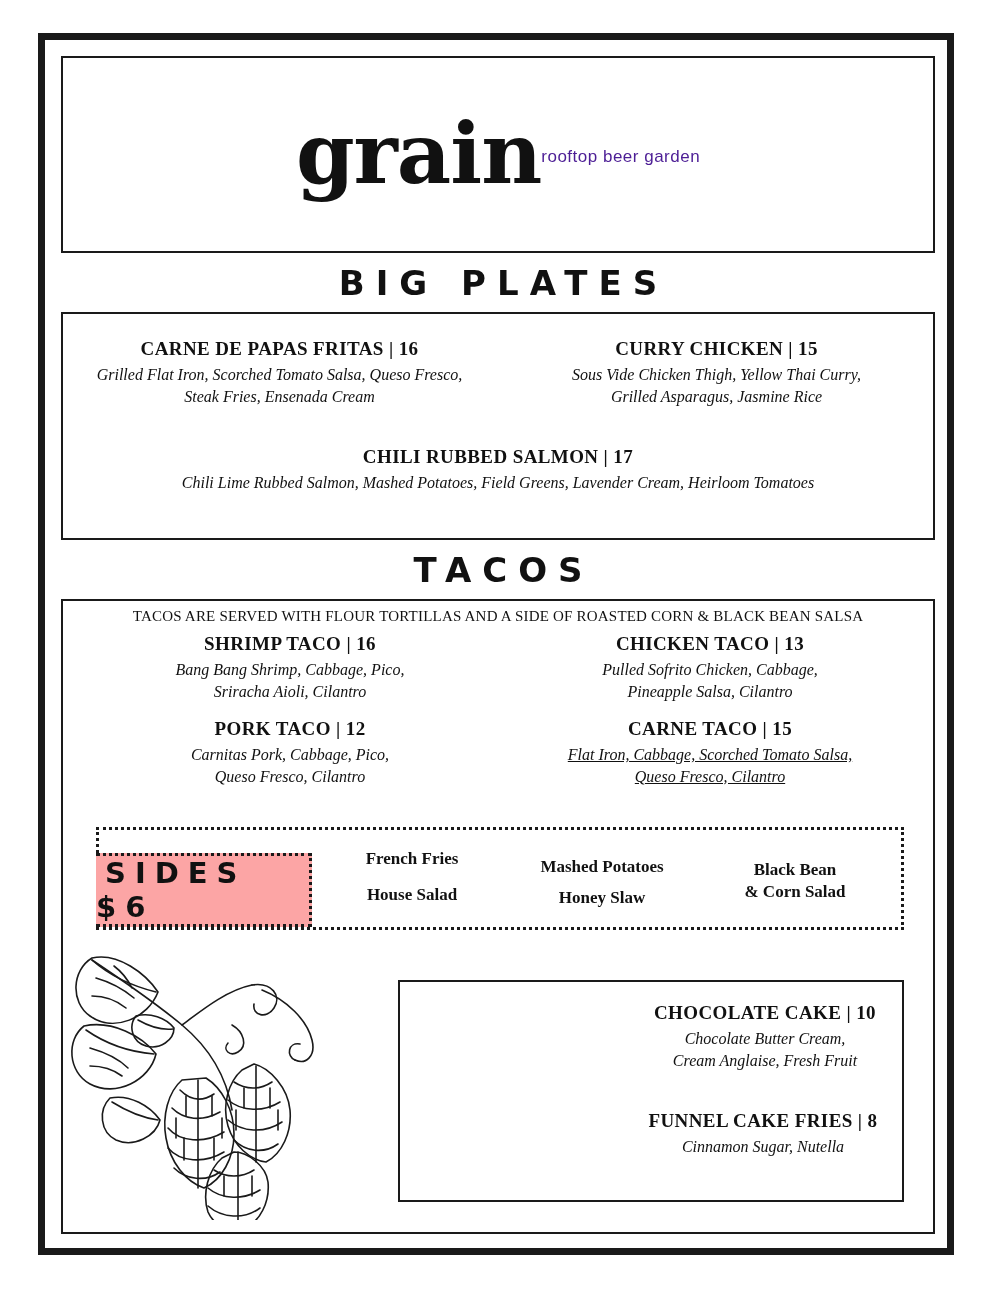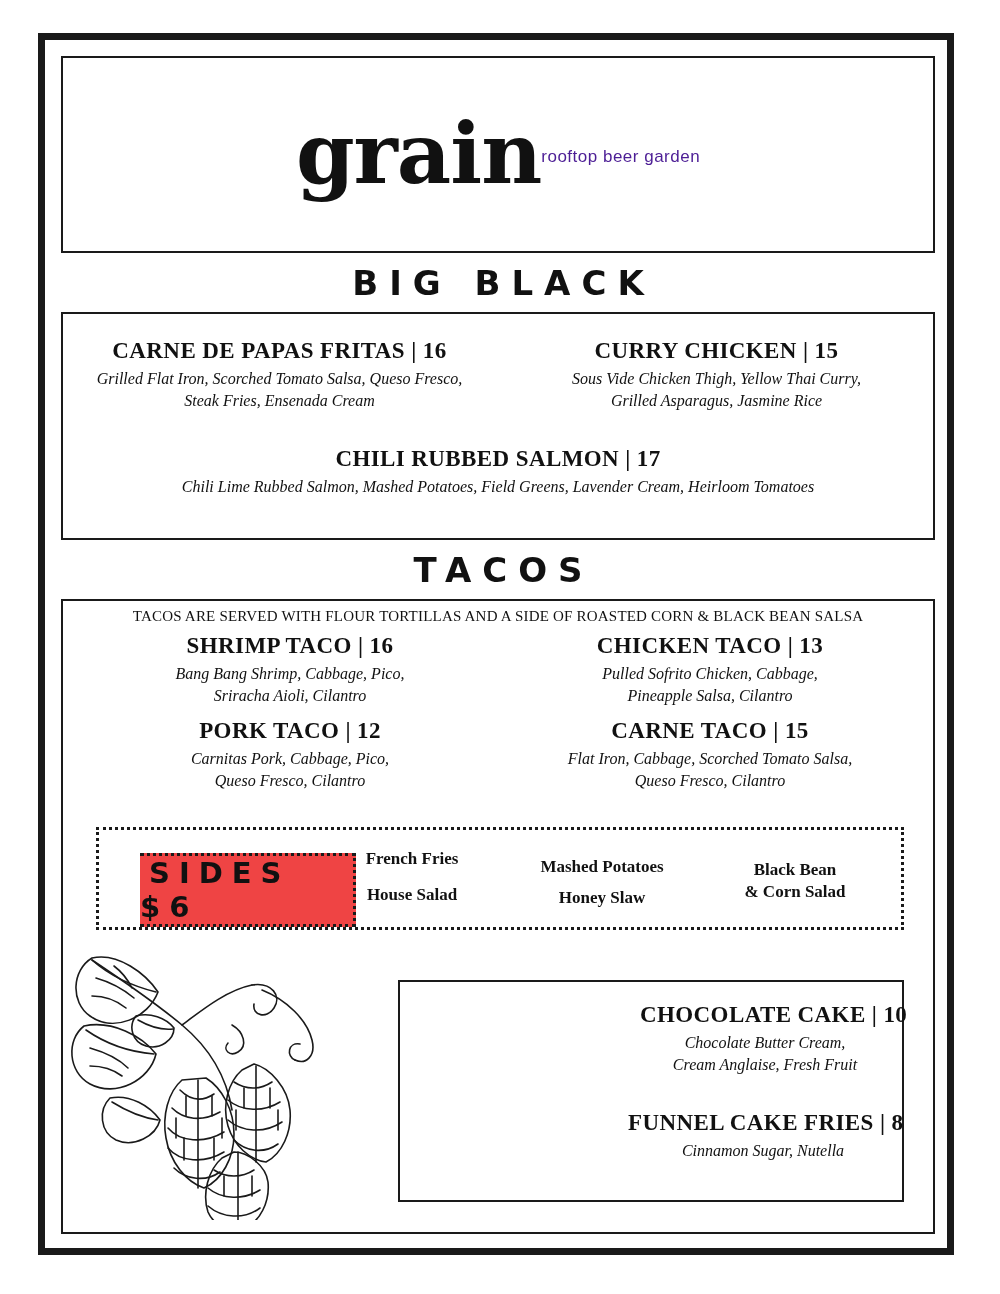--- a/index.html
+++ b/index.html
@@ -100,21 +100,21 @@
   #band-tacos { top: 538px; height: 63px; }
 
   
   .item {
     position: absolute;
     text-align: center;
   }
   .item-name {
     font-family: "Liberation Serif", serif;
     font-weight: bold;
-    font-size: 23px;
+    font-size: 19px;
     letter-spacing: 0.4px;
     color: #111;
     white-space: nowrap;
   }
   .item-desc {
     font-family: "Liberation Serif", serif;
     font-style: italic;
     font-size: 16px;
     line-height: 1.35;
     color: #111;
@@ -144,25 +144,24 @@
   }
   .sides-label-box {
     position: absolute;
     left: 96px;
     top: 853px;
     width: 216px;
     height: 74px;
     border: 3px dotted #1a1a1a;
     border-left: none;
     box-sizing: border-box;
-    background: #ef4444;
+    background: #fca5a5;
     display: flex;
     align-items: center;
     justify-content: center;
-    margin-left: 44px;
   }
   .sides-label-box .band-title {
     font-size: 29px;
     letter-spacing: 9px;
     text-indent: 9px;
   }
   .side-item {
     position: absolute;
     font-family: "Liberation Serif", serif;
     font-weight: bold;
@@ -212,21 +211,21 @@
 
   <div class="outer-frame"></div>
   <div class="inner-frame"></div>
 
   <div class="logo-block">
     <div class="logo-word">grain</div>
     <div class="logo-sub">rooftop beer garden</div>
   </div>
 
   <div class="band" id="band-big-plates">
-    <div class="band-title">BIG BLACK</div>
+    <div class="band-title">BIG PLATES</div>
   </div>
 
   <div class="item" style="left:61px; top:338px; width:437px;">
     <div class="item-name">CARNE DE PAPAS FRITAS | 16</div>
     <div class="item-desc" style="white-space:pre-line;">Grilled Flat Iron, Scorched Tomato Salsa, Queso Fresco,
 Steak Fries, Ensenada Cream</div>
   </div>
 
   <div class="item" style="left:498px; top:338px; width:437px;">
     <div class="item-name">CURRY CHICKEN | 15</div>
@@ -258,21 +257,21 @@
   </div>
 
   <div class="item" style="left:80px; top:718px; width:420px;">
     <div class="item-name">PORK TACO | 12</div>
     <div class="item-desc" style="white-space:pre-line;">Carnitas Pork, Cabbage, Pico,
 Queso Fresco, Cilantro</div>
   </div>
 
   <div class="item" style="left:500px; top:718px; width:420px;">
     <div class="item-name">CARNE TACO | 15</div>
-    <div class="item-desc" style="white-space:pre-line;">Flat Iron, Cabbage, Scorched Tomato Salsa,
+    <div class="item-desc" style="white-space:pre-line;text-decoration:underline;">Flat Iron, Cabbage, Scorched Tomato Salsa,
 Queso Fresco, Cilantro</div>
   </div>
 
   <div class="sides-box"></div>
   <div class="sides-label-box">
     <div class="band-title">SIDES $6</div>
   </div>
 
   <div class="side-item" style="left:322px; top:848px; width:180px;">French Fries</div>
   <div class="side-item" style="left:322px; top:884px; width:180px;">House Salad</div>

